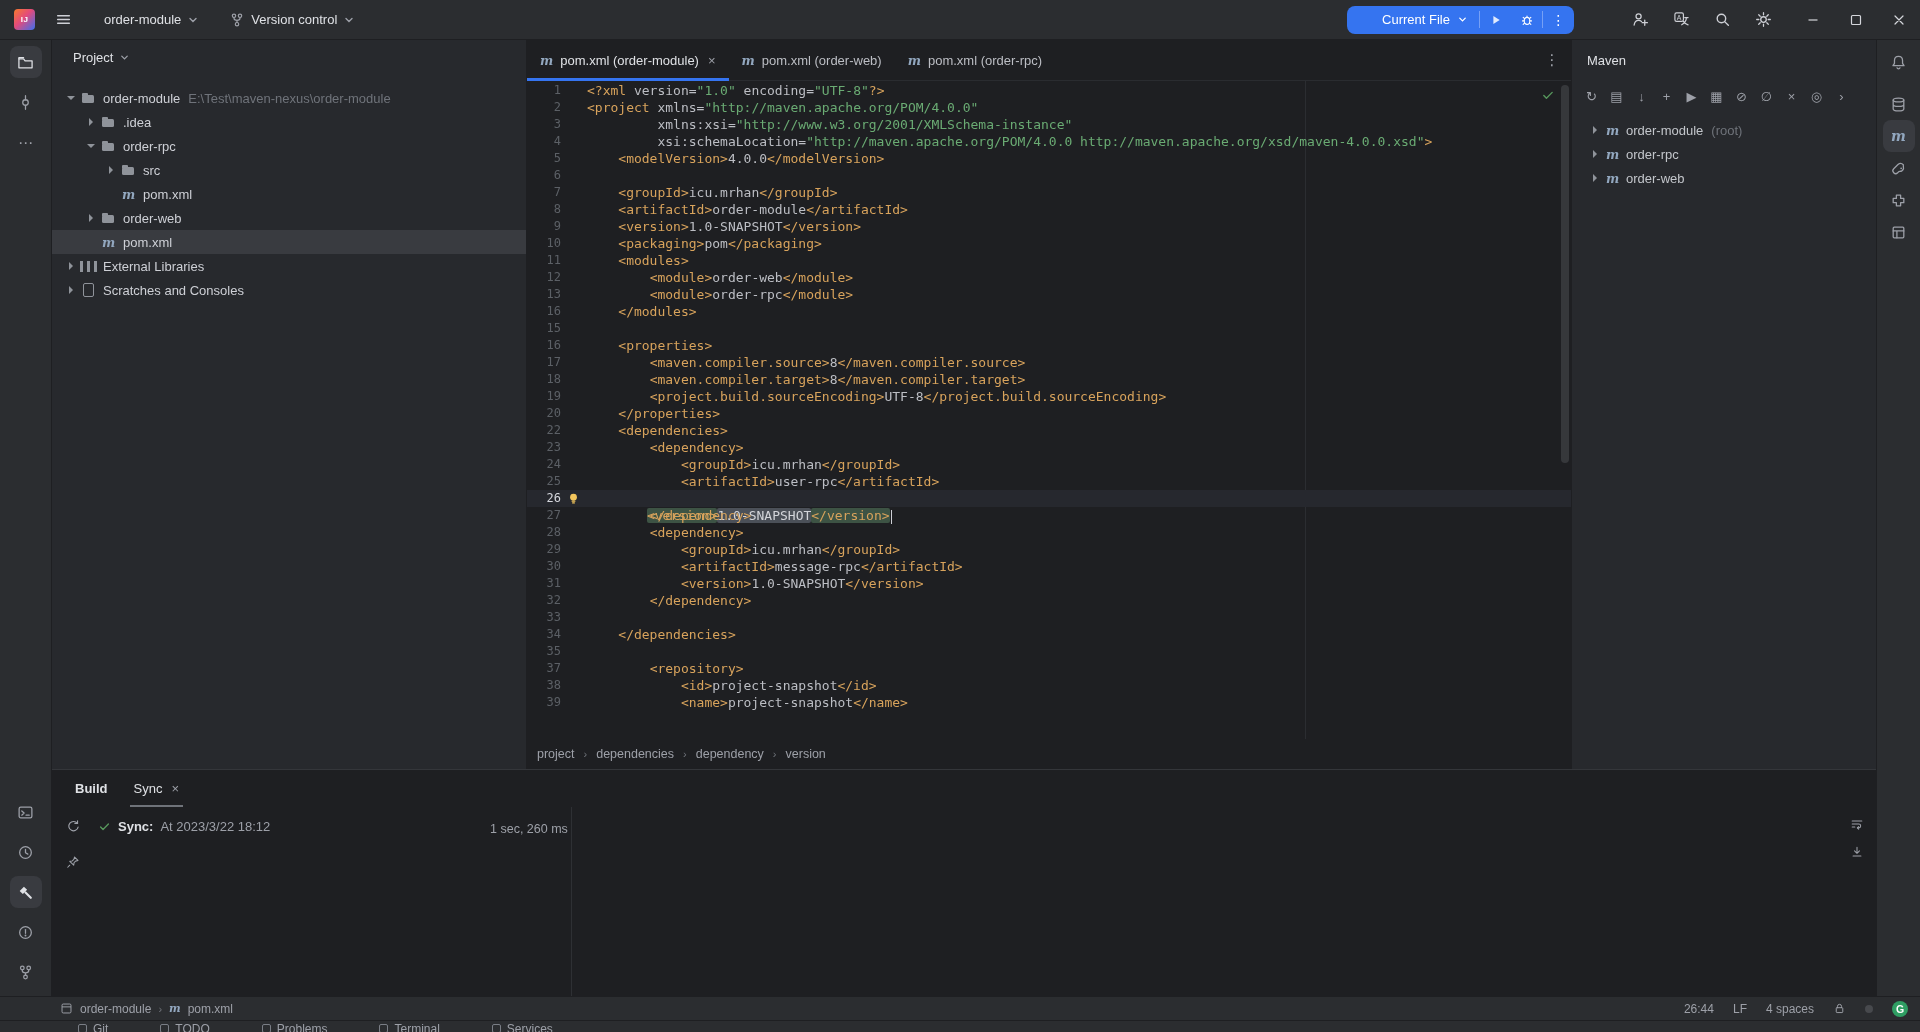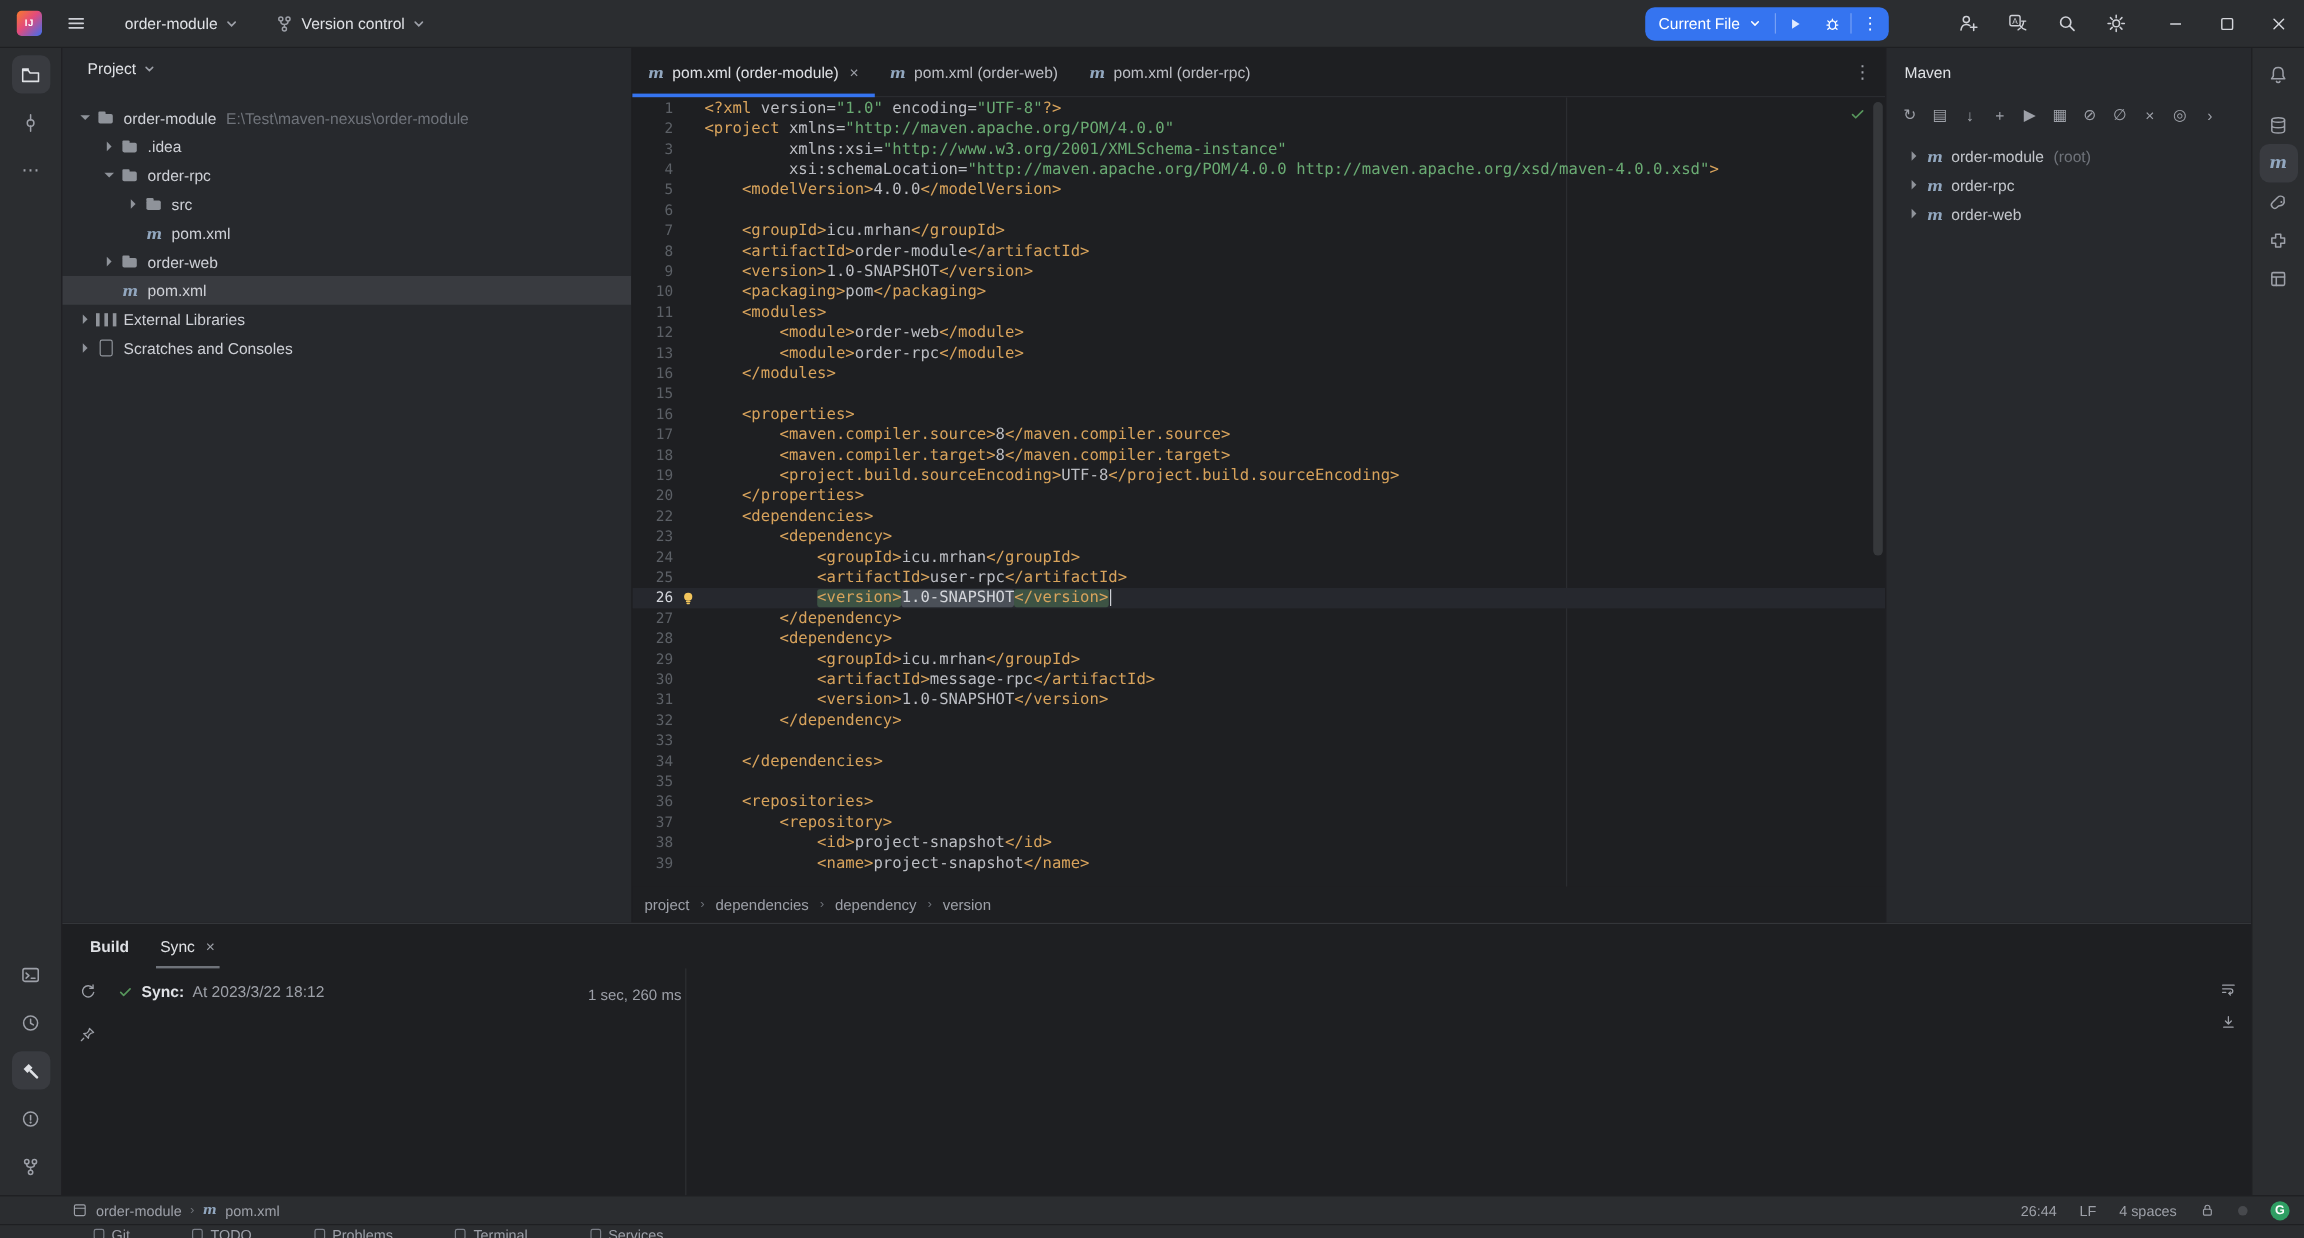--- a/index.html
+++ b/index.html
@@ -28,21 +28,21 @@
   .logo { width:21px; height:21px; border-radius:4px; flex:none;
           background:linear-gradient(135deg,#f87a2c 0%,#e34b7c 45%,#3b6ff0 100%);
           display:flex; align-items:center; justify-content:center; }
   .logo span { font-size:8px; font-weight:700; color:#fff; letter-spacing:.5px; }
   .icon-btn { width:28px; height:28px; border-radius:6px; display:flex; align-items:center; justify-content:center; color:#ced0d6; flex:none; }
   .tb-widget { height:28px; display:flex; align-items:center; gap:6px; padding:0 9px; border-radius:6px; color:var(--txt); font-size:13px; }
   .tb-widget .w-ico { color:var(--dim); }
   .hamburger { margin-left:14px; }
   .tb-right { margin-left:auto; display:flex; align-items:center; }
   .run-pill { height:28px; border-radius:8px; background:var(--blue); color:#fff;
-              display:flex; align-items:center; margin-right:52px; overflow:hidden; }
+              display:flex; align-items:center; margin-right:52px; overflow:hidden;padding-left:24px; }
   .pill-label { display:flex; align-items:center; gap:7px; padding:0 11px; height:100%; font-size:13px; color:#fff; }
   .pill-sep { width:1px; height:17px; background:rgba(255,255,255,.32); flex:none; }
   .pill-ic { width:31px; height:100%; display:flex; align-items:center; justify-content:center; color:#fff; }
   .tb-icons { display:flex; align-items:center; gap:13px; margin-right:14px; }
   .win-controls { display:flex; align-items:stretch; height:40px; }
   .win-controls button { width:43px; display:flex; align-items:center; justify-content:center; color:#d4d6db; }
 
   
   .main { flex:1; min-height:0; display:flex; }
   .left-strip { width:52px; flex:none; background:var(--bar); border-right:1px solid var(--border);
@@ -90,21 +90,21 @@
   .tab-close { color:var(--dim); font-size:13px; margin-left:2px; }
   .tabbar-more { margin-left:auto; width:38px; display:flex; align-items:center; justify-content:center;
                  color:var(--dim); font-size:15px; }
   .editor-body { flex:1; min-height:0; position:relative; overflow:hidden;
                  font-family:"DejaVu Sans Mono", monospace; font-size:13px; }
   .col-guide { position:absolute; left:778px; top:0; bottom:0; width:1px; background:#2b2d31; }
   .code { position:relative; padding-top:1px; }
   .code-row { display:flex; height:17px; line-height:17px; position:relative; }
   .gut { width:34px; flex:none; text-align:right; color:#5c6066; font-size:12px; }
   .codetext { white-space:pre; padding-left:26px; }
-  .code-row.caret { background:#26282e; }
+  .code-row.caret { background:#26282e;flex-direction:column; }
   .code-row.caret .gut { color:#d5d7dd; }
   .tk-t { color:var(--tag); }
   .tk-a { color:#bcbec4; }
   .tk-s { color:var(--str); }
   .tk-x { color:#bcbec4; }
   .tk-th { color:var(--tag); background:#3d5344; border-radius:2px; }
   .tk-xh { color:#d3d5da; background:#4b5058; border-radius:2px; }
   .cbar { display:inline-block; width:0; border-left:1.6px solid #ced0d6; height:14px; vertical-align:middle; margin-left:1px; }
   .bulb { position:absolute; left:40px; top:2px; }
   .scroll-thumb { position:absolute; top:4px; right:2px; width:8px; height:378px; border-radius:4px;
@@ -540,24 +540,20 @@
                   <span class="gut">33</span>
                   <span class="codetext"></span>
                 </div>
                 <div class="code-row">
                   <span class="gut">34</span>
                   <span class="codetext"><span class="tk-x">    </span><span class="tk-t">&lt;/dependencies&gt;</span></span>
                 </div>
                 <div class="code-row">
                   <span class="gut">35</span>
                   <span class="codetext"></span>
-                </div>
-                <div class="code-row">
-                  <span class="gut">36</span>
-                  <span class="codetext"><span class="tk-x">    </span><span class="tk-t">&lt;repositories&gt;</span></span>
                 </div>
                 <div class="code-row">
                   <span class="gut">37</span>
                   <span class="codetext"><span class="tk-x">        </span><span class="tk-t">&lt;repository&gt;</span></span>
                 </div>
                 <div class="code-row">
                   <span class="gut">38</span>
                   <span class="codetext"><span class="tk-x">            </span><span class="tk-t">&lt;id&gt;</span><span class="tk-x">project-snapshot</span><span class="tk-t">&lt;/id&gt;</span></span>
                 </div>
                 <div class="code-row">

